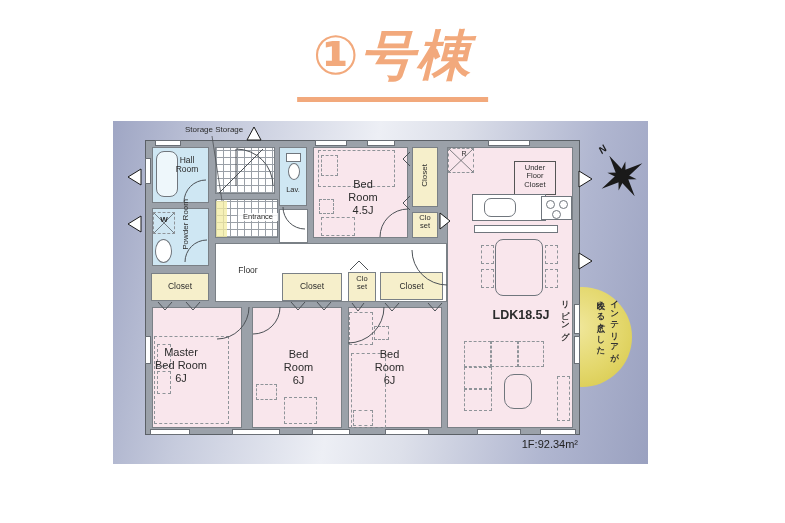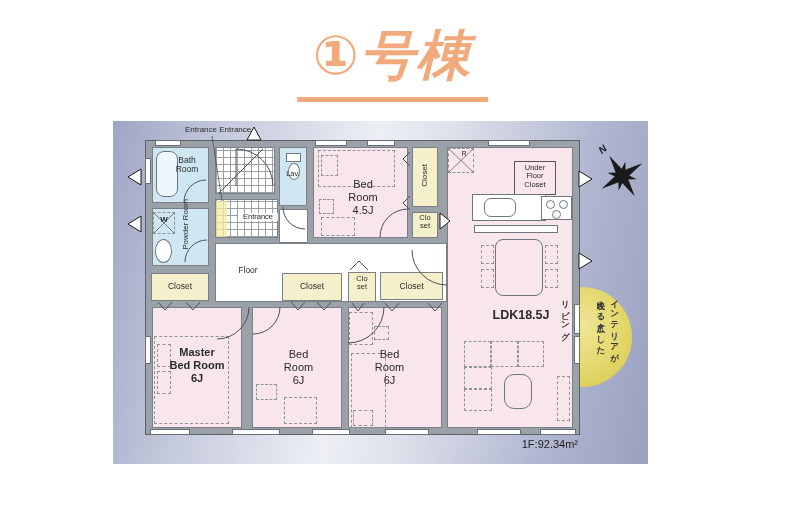--- a/index.html
+++ b/index.html
@@ -167,45 +167,45 @@
       <polygon points="579,253 592,261 579,269"></polygon>
       <polygon points="247,140 254,127 261,140"></polygon>
       <polygon points="440,213 450,221 440,229"></polygon>
     </g>
     <g fill="#1a1a1a" transform="rotate(-32 622 176)">
       <path d="M 622,152 L 626,172 L 646,176 L 626,180 L 622,200 L 618,180 L 598,176 L 618,172 Z"></path>
       <path d="M 622,161 L 625,173 L 637,176 L 625,179 L 622,191 L 619,179 L 607,176 L 619,173 Z" transform="rotate(45 622 176)"></path>
     </g>
   </svg>
 
-  <div class="a lbl f8" style="left:185px;top:126px;width:92px;text-align:left;">Entrance Entrance</div>
-  <div class="a lbl f85 pre" style="left:163px;top:156px;width:48px;">Bath
+  <div class="a lbl f8" style="left:185px;top:126px;width:92px;text-align:left;">Storage Storage</div>
+  <div class="a lbl f85 pre" style="left:163px;top:156px;width:48px;">Hall
 Room</div>
   <div class="a lbl f8 rot" style="left:156px;top:220px;width:60px;white-space:nowrap;">Powder Room</div>
   <div class="a lbl f8" style="left:156px;top:216px;width:16px;font-weight:bold;">W</div>
-  <div class="a lbl f75" style="left:281px;top:170px;width:24px;">Lav.</div>
+  <div class="a lbl f75" style="left:281px;top:186px;width:24px;">Lav.</div>
   <div class="a lbl entlbl" style="left:238px;top:213px;width:40px;">Entrance</div>
   <div class="a lbl f85" style="left:234px;top:266px;width:28px;">Floor</div>
   <div class="a lbl f11 pre" style="left:331px;top:178px;width:64px;">Bed
 Room
 4.5J</div>
   <div class="a lbl f8 rot" style="left:400px;top:171px;width:50px;white-space:nowrap;">Closet</div>
   <div class="a lbl f75 pre" style="left:412px;top:214px;width:26px;">Clo
 set</div>
   <div class="a lbl f7" style="left:458px;top:150px;width:12px;">R</div>
   <div class="a lbl f75 pre" style="left:514px;top:164px;width:42px;">Under
 Floor
 Closet</div>
   <div class="a lbl f12" style="left:486px;top:309px;width:70px;">LDK18.5J</div>
   <div class="a lbl f85" style="left:151px;top:282px;width:58px;">Closet</div>
   <div class="a lbl f85" style="left:282px;top:282px;width:60px;">Closet</div>
   <div class="a lbl f75 pre" style="left:348px;top:275px;width:28px;">Clo
 set</div>
   <div class="a lbl f85" style="left:380px;top:282px;width:63px;">Closet</div>
-  <div class="a lbl f11 pre" style="left:160px;top:346px;width:74px;font-weight:bold;">Master
+  <div class="a lbl f11 pre" style="left:144px;top:346px;width:74px;">Master
 Bed Room
 6J</div>
   <div class="a lbl f11 pre" style="left:271px;top:348px;width:55px;">Bed
 Room
 6J</div>
   <div class="a lbl f11 pre" style="left:362px;top:348px;width:55px;">Bed
 Room
 6J</div>
   <div class="a area" style="left:450px;top:438px;width:128px;">1F:92.34m²</div>
   <div class="a nmark" style="left:598px;top:141px;width:16px;">N</div>

